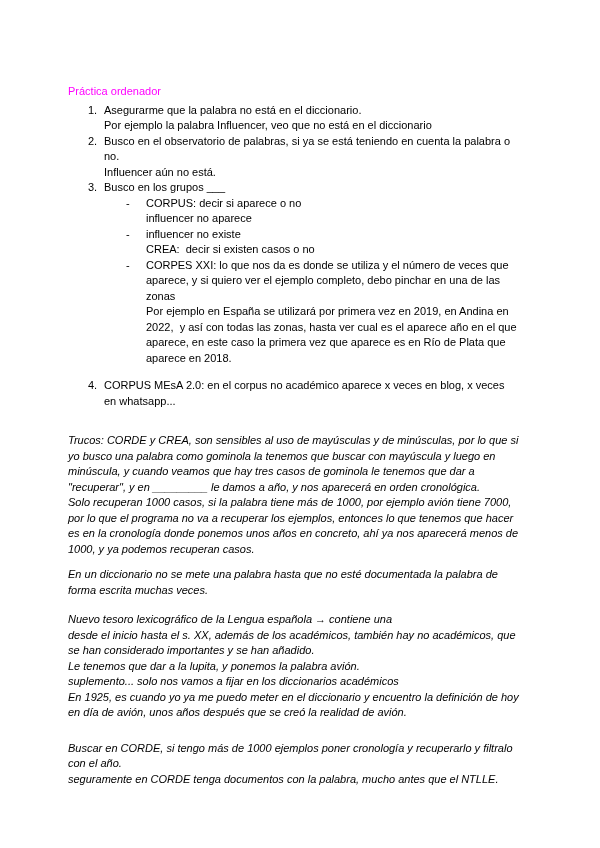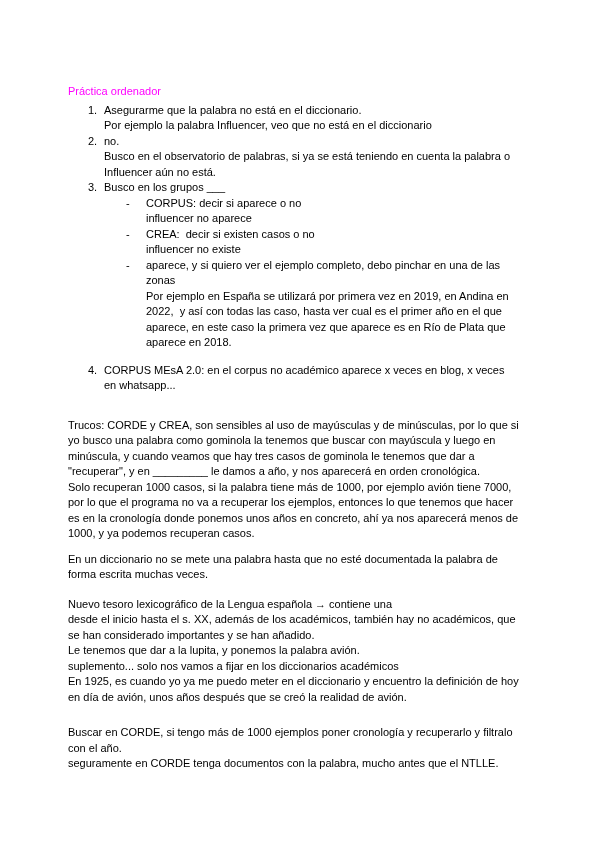--- a/index.html
+++ b/index.html
@@ -43,61 +43,63 @@
     position: relative;
     padding-left: 42px;
   }
   .sub-item .dash {
     position: absolute;
     left: 22px;
     top: 0;
   }
   .para {
     margin-top: 10px;
+    font-style: italic;
   }
   #paras > .para:nth-child(1) { margin-top: 24px; }
   #paras > .para:nth-child(3) { margin-top: 14px; }
   #paras > .para:nth-child(4) { margin-top: 20px; }
 </style>
 </head>
 <body>
 
 <div class="doc" style="color: rgb(0, 0, 0); background: rgb(255, 255, 255);">
   <div class="title" style="color: rgb(255, 0, 255);">Práctica ordenador</div>
   <div id="list">
       <div class="list-item">
         <span class="num">1.</span>
         <div class="line">Asegurarme que la palabra no está en el diccionario.</div>
         <div class="line">Por ejemplo la palabra Influencer, veo que no está en el diccionario</div>
       </div>
       <div class="list-item">
         <span class="num">2.</span>
+        <div class="line">Busco en el observatorio de palabras, si ya se está teniendo en cuenta la palabra o</div>
         <div class="line">no.</div>
-        <div class="line">Busco en el observatorio de palabras, si ya se está teniendo en cuenta la palabra o</div>
         <div class="line">Influencer aún no está.</div>
       </div>
       <div class="list-item">
         <span class="num">3.</span>
         <div class="line">Busco en los grupos ___</div>
         <div class="sub-item">
           <span class="dash">-</span>
           <div class="line">CORPUS: decir si aparece o no</div>
           <div class="line">influencer no aparece</div>
         </div>
         <div class="sub-item">
           <span class="dash">-</span>
+          <div class="line">influencer no existe</div>
           <div class="line">CREA:  decir si existen casos o no</div>
-          <div class="line">influencer no existe</div>
         </div>
         <div class="sub-item">
           <span class="dash">-</span>
+          <div class="line">CORPES XXI: lo que nos da es donde se utiliza y el número de veces que</div>
           <div class="line">aparece, y si quiero ver el ejemplo completo, debo pinchar en una de las</div>
           <div class="line">zonas</div>
           <div class="line">Por ejemplo en España se utilizará por primera vez en 2019, en Andina en</div>
-          <div class="line">2022,  y así con todas las caso, hasta ver cual es el primer año en el que</div>
+          <div class="line">2022,  y así con todas las zonas, hasta ver cual es el aparece año en el que</div>
           <div class="line">aparece, en este caso la primera vez que aparece es en Río de Plata que</div>
           <div class="line">aparece en 2018.</div>
         </div>
       </div>
       <div class="list-item">
         <span class="num">4.</span>
         <div class="line">CORPUS MEsA 2.0: en el corpus no académico aparece x veces en blog, x veces</div>
         <div class="line">en whatsapp...</div>
       </div>
     </div>

